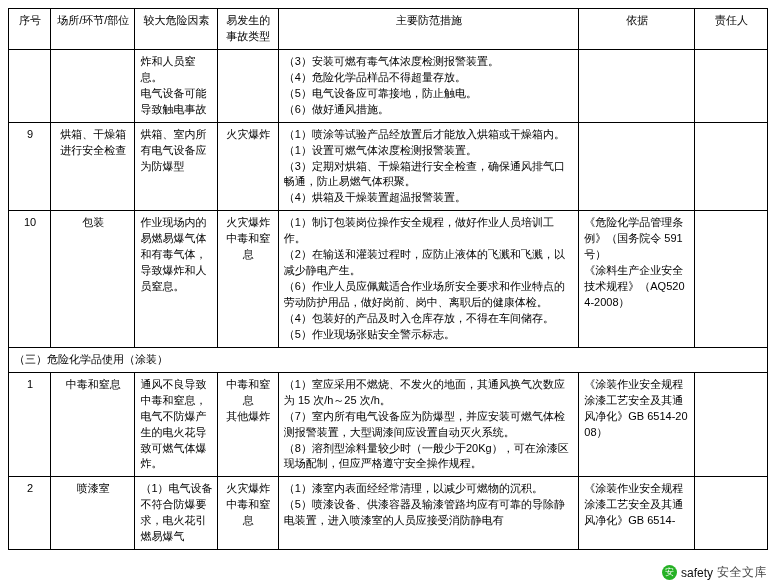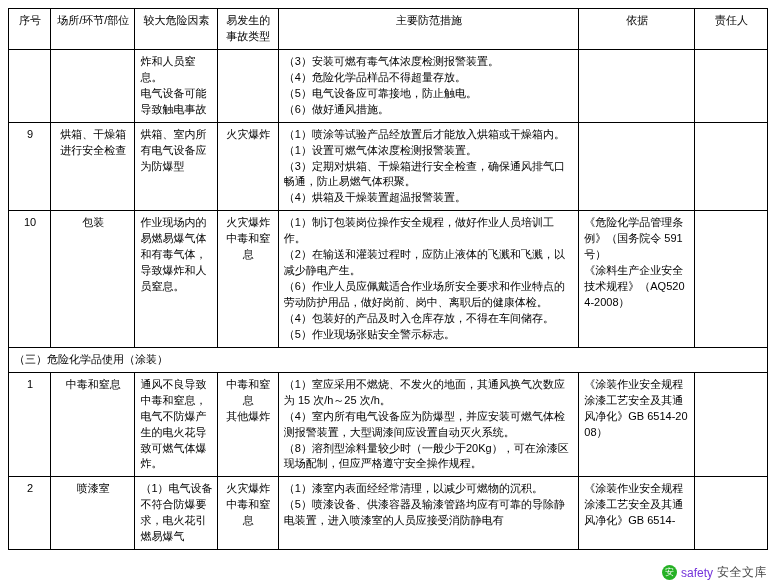--- a/index.html
+++ b/index.html
@@ -80,21 +80,21 @@
     height: 15px;
     border-radius: 50%;
     background: #1aad19;
     color: #fff;
     font-size: 9px;
     line-height: 15px;
     text-align: center;
   }
   .wm-text { letter-spacing: 0.5px; }
   .faint {
-    color: #6d28d9;
+    color: #000000;
   }
 </style>
 </head>
 <body>
 
 <div class="page">
   <table class="risk-table">
     <colgroup>
       <col class="c-no">
         <col class="c-place">
@@ -174,21 +174,21 @@
       <tr>
         <td class="ctr">1</td>
         <td class="ctr">中毒和窒息</td>
         <td class="mid nl">通风不良导致中毒和窒息，电气不防爆产生的电火花导致可燃气体爆炸。</td>
         <td class="ctr nl">
             <div>中毒和窒息</div>
             <div>其他爆炸</div>
           </td>
         <td class="nl">
             <div>（1）室应采用不燃烧、不发火的地面，其通风换气次数应为 15 次/h～25 次/h。</div>
-            <div>（4）室内所有电气设备应为防爆型，并应安装可燃气体检测报警装置，大型调漆间应设置自动灭火系统。</div>
+            <div>（7）室内所有电气设备应为防爆型，并应安装可燃气体检测报警装置，大型调漆间应设置自动灭火系统。</div>
             <div>（8）溶剂型涂料量较少时（一般少于20Kg），可在涂漆区现场配制，但应严格遵守安全操作规程。</div>
           </td>
         <td class="mid nl">《涂装作业安全规程涂漆工艺安全及其通风净化》GB 6514-2008）</td>
         <td></td>
       </tr>
       <tr>
         <td class="ctr">2</td>
         <td class="ctr">喷漆室</td>
         <td class="mid nl">（1）电气设备不符合防爆要求，电火花引燃易爆气</td>
         <td class="ctr nl">

